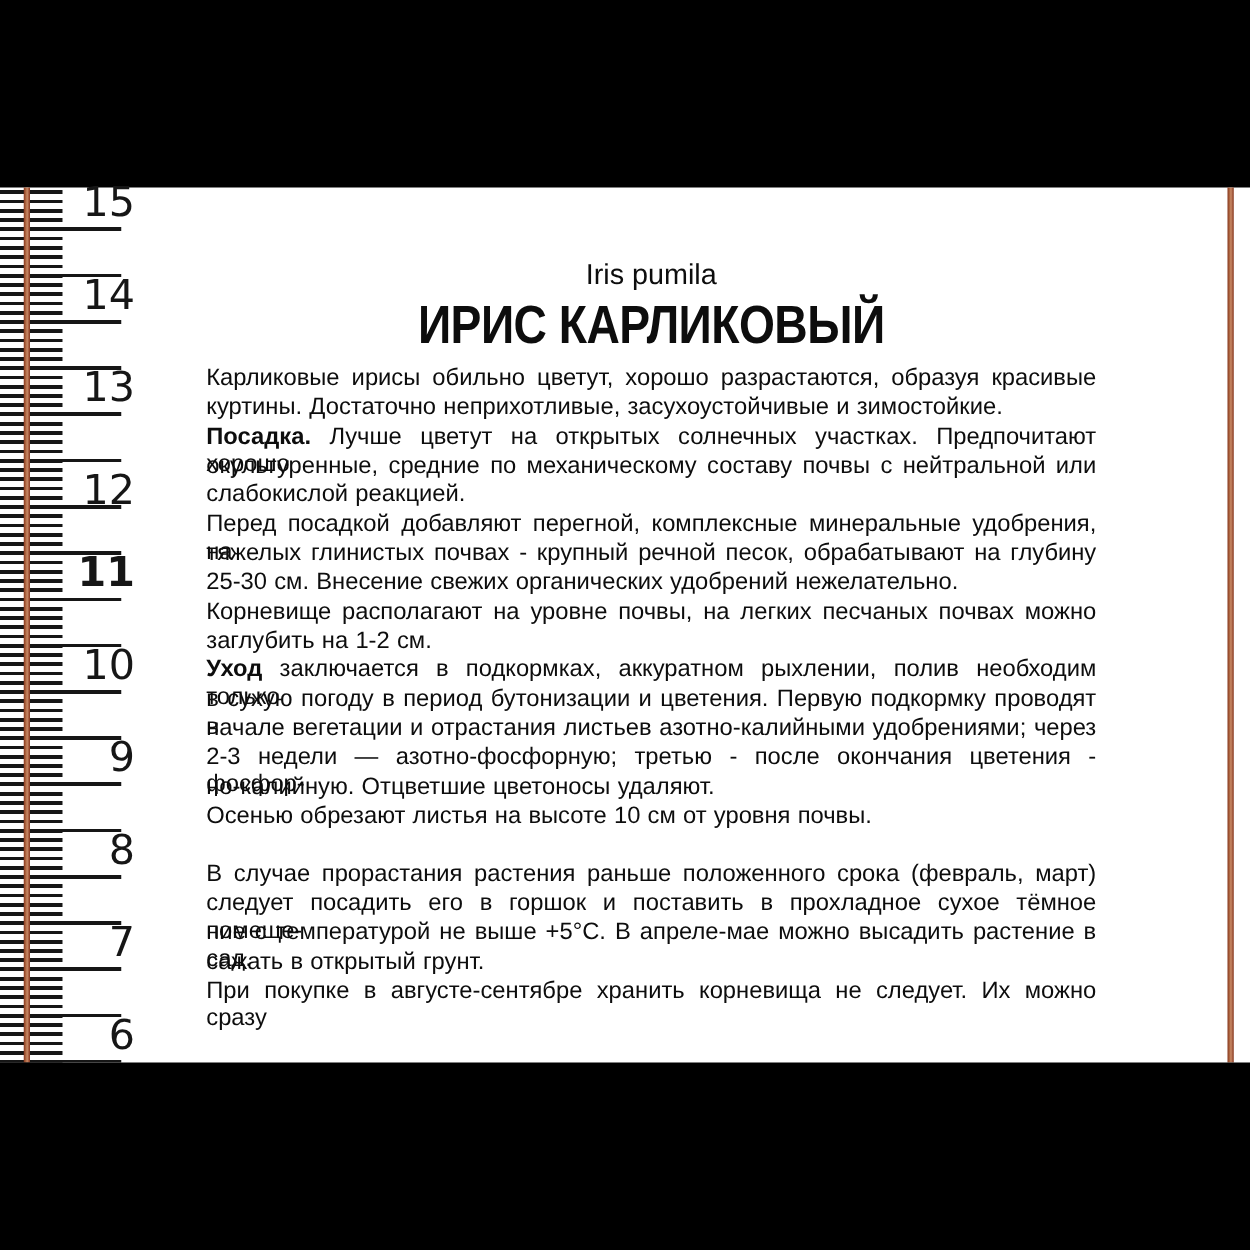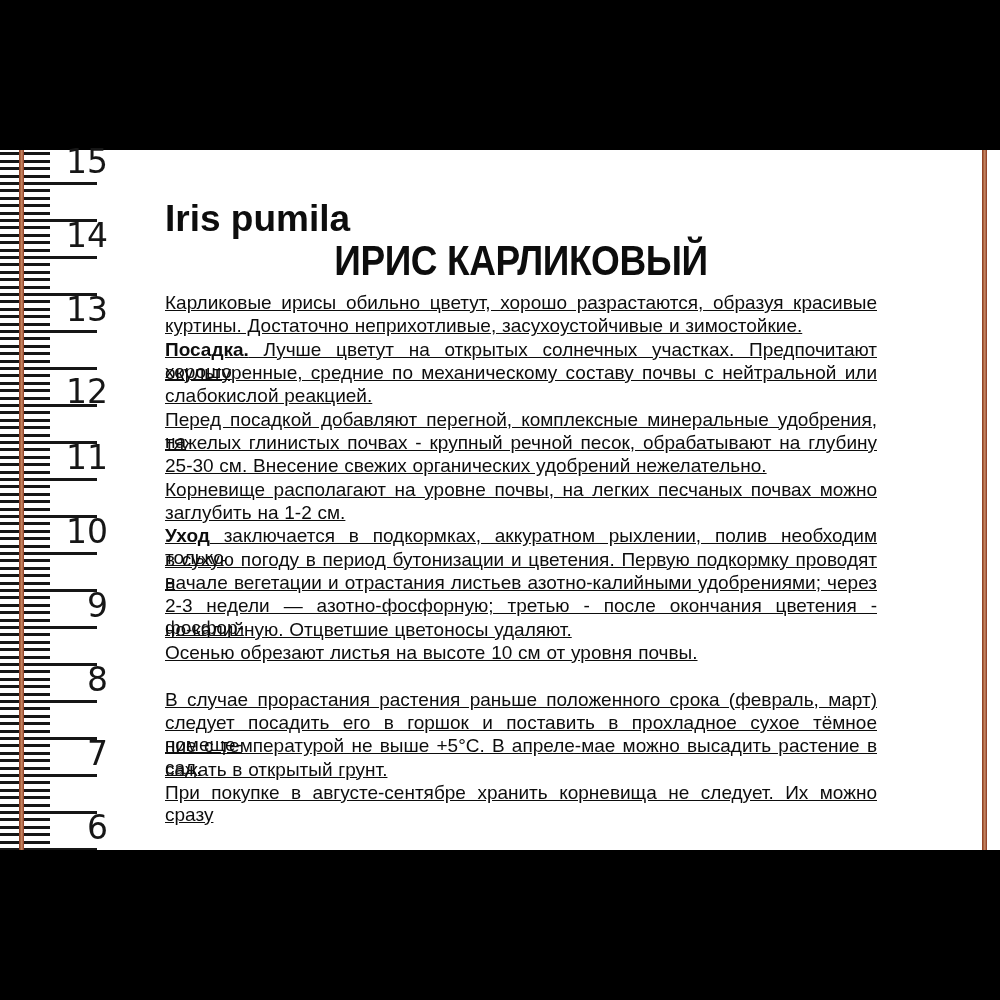--- a/index.html
+++ b/index.html
@@ -31,47 +31,47 @@
   .red-line {
     position:absolute; top:150px; height:700px; width:5px;
     background:linear-gradient(90deg,#86351c 0%,#b06a44 35%,#c98a68 55%,#86351c 100%);
   }
   #red-line-left  { left:19px; }
   #red-line-right { left:982px; }
 
   
   #content { position:absolute; left:165px; top:202px; width:712px; }
   #scientific-name {
-    font-size:37px; font-weight:bold; text-align:left; line-height:34px;
+    font-size:23px; font-weight:normal; text-align:center; line-height:34px;
     letter-spacing:0px;
   }
   #page-title {
     font-size:43px; font-weight:bold; text-align:center; line-height:46px;
     margin-top:1px; transform:scaleX(0.86); transform-origin:50% 50%;
     letter-spacing:-0.5px; white-space:nowrap;
   }
   #body-text { margin-top:9px; font-size:19px; }
   .para.gap { margin-top:23.3px; }
   .line {
     height:23.33px; overflow:visible; white-space:normal;
-    text-align:justify; text-align-last:justify; word-spacing:0.5px;text-decoration:underline;
+    text-align:justify; text-align-last:justify; word-spacing:0.5px;
   }
   .line.last { text-align-last:left; }
 </style>
 </head>
 <body>
 
 <div id="top-bar" class="bar"></div>
 
 <div id="ruler">
     <div class="ruler-num" style="top: -4px; padding-left: 48px;">15</div>
     <div class="ruler-num" style="top: 70px;">14</div>
     <div class="ruler-num" style="top: 144px;">13</div>
     <div class="ruler-num" style="top: 226px;">12</div>
-    <div class="ruler-num" style="top: 292px;">11</div>
+    <div class="ruler-num" style="top: 292px; font-weight: bold;">11</div>
     <div class="ruler-num" style="top: 366px;">10</div>
     <div class="ruler-num" style="top: 440px;">9</div>
     <div class="ruler-num" style="top: 514px;">8</div>
     <div class="ruler-num" style="top: 588px;">7</div>
     <div class="ruler-num" style="top: 662px;">6</div>
   </div>
 <div id="red-line-left" class="red-line"></div>
 <div id="red-line-right" class="red-line"></div>
 
 <div id="content">

